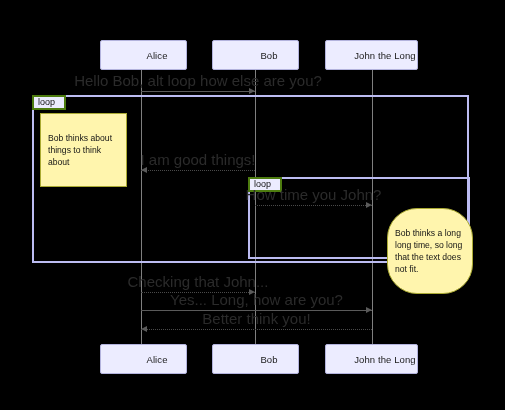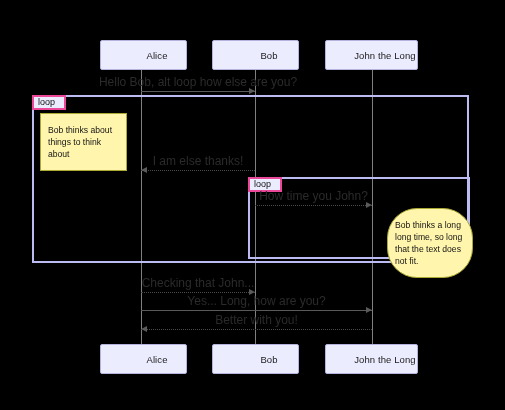--- a/index.html
+++ b/index.html
@@ -45,40 +45,40 @@
   
   .loop-frame {
     position: absolute;
     border: 2px solid #bcbcf2;
     background: transparent;
     box-sizing: border-box;
   }
   .loop-tab {
     position: absolute;
     background: #ececff;
-    border: 2px solid #ec4899;
+    border: 2px solid #4d7c0f;
     box-sizing: border-box;
     height: 15px;
     display: flex;
     align-items: center;
     padding-left: 4px;
   }
   .loop-tab-label {
     font-size: 9px;
     color: #111111;
     line-height: 1;
   }
 
   
   .note-box {
     position: absolute;
     background: #fff5ad;
     border: 1px solid #aaaa33;
     box-sizing: border-box;
-    padding: 10px 7px;
+    padding: 18px 7px;
   }
   .note-text {
     font-size: 8.6px;
     line-height: 12px;
     color: #141414;
     white-space: pre-line;
   }
 
   
   .msg {
@@ -91,21 +91,21 @@
     top: 0;
     height: 0;
     border-top-width: 1px;
     border-top-color: #5a5a5a;
   }
   .msg-line.solid { border-top-style: solid; }
   .msg-line.dotted { border-top-style: dotted; border-top-color: #4a4a4a; }
 
   .msg-label {
     position: absolute;
-    font-size: 12px;
+    font-size: 15px;
     color: #2b2b2b;
     white-space: nowrap;
     transform: translate(-50%, -100%);
     text-shadow: none;
   }
   .arrow-head {
     position: absolute;
     width: 0;
     height: 0;
     top: -3px;
@@ -145,41 +145,41 @@
 
   <div id="messages-layer">
       <div class="msg" style="left: 0px; top: 91px;">
         <div class="msg-line solid" style="left: 141px; width: 114px;"></div>
         <div class="arrow-head right" style="left: 249px;"></div>
         <div class="msg-label" style="left: 198px; top: -2px;">Hello Bob, alt loop how else are you?</div>
       </div>
       <div class="msg" style="left: 0px; top: 170px;">
         <div class="msg-line dotted" style="left: 141px; width: 114px;"></div>
         <div class="arrow-head left" style="left: 141px;"></div>
-        <div class="msg-label" style="left: 198px; top: -2px;">I am else thanks!</div>
+        <div class="msg-label" style="left: 198px; top: -2px;">I am good things!</div>
       </div>
       <div class="msg" style="left: 0px; top: 205px;">
         <div class="msg-line dotted" style="left: 255px; width: 117px;"></div>
         <div class="arrow-head right" style="left: 366px;"></div>
         <div class="msg-label" style="left: 313.5px; top: -2px;">How time you John?</div>
       </div>
       <div class="msg" style="left: 0px; top: 292px;">
         <div class="msg-line dotted" style="left: 141px; width: 114px;"></div>
         <div class="arrow-head right" style="left: 249px;"></div>
         <div class="msg-label" style="left: 198px; top: -2px;">Checking that John...</div>
       </div>
       <div class="msg" style="left: 0px; top: 310px;">
         <div class="msg-line solid" style="left: 141px; width: 231px;"></div>
         <div class="arrow-head right" style="left: 366px;"></div>
         <div class="msg-label" style="left: 256.5px; top: -2px;">Yes... Long, how are you?</div>
       </div>
       <div class="msg" style="left: 0px; top: 329px;">
         <div class="msg-line dotted" style="left: 141px; width: 231px;"></div>
         <div class="arrow-head left" style="left: 141px;"></div>
-        <div class="msg-label" style="left: 256.5px; top: -2px;">Better with you!</div>
+        <div class="msg-label" style="left: 256.5px; top: -2px;">Better think you!</div>
       </div>
     </div>
 
   <div id="notes-layer">
       <div class="note-box" style="left: 40px; top: 113px; width: 87px; min-height: 42px;">
         <div class="note-text">Bob thinks about
 things to think
 about</div>
       </div>
       <div class="note-box" style="left: 387px; top: 208px; width: 86px; min-height: 54px; border-radius: 30px;">

